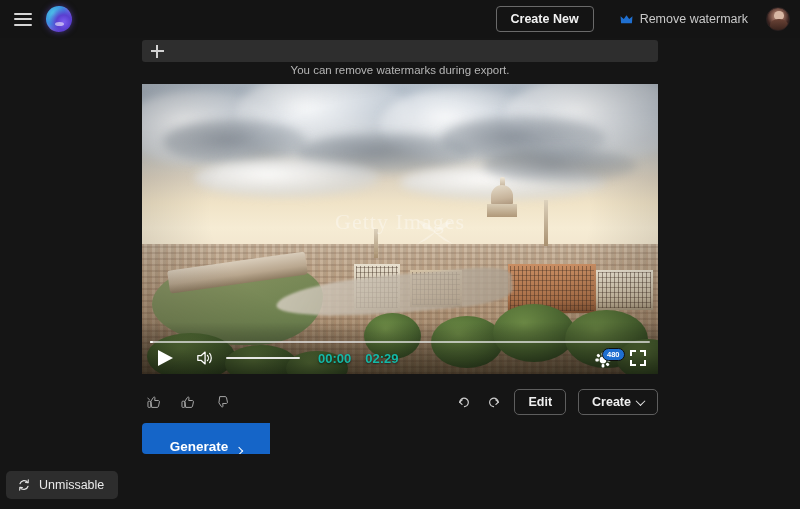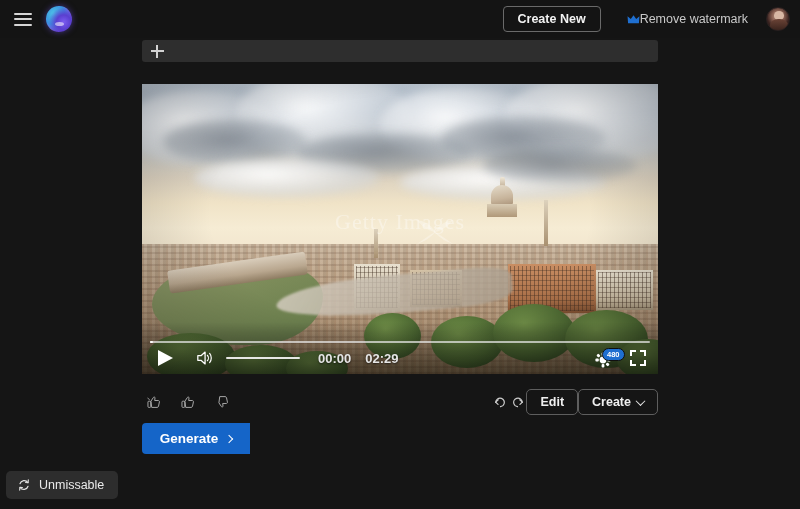--- a/index.html
+++ b/index.html
@@ -54,21 +54,21 @@
   }
   .create-new {
     height: 26px; padding: 0 14px;
     border: 1px solid #6a6a6a; border-radius: 4px;
     background: transparent; color: #f2f2f2;
     font-size: 12.5px; font-weight: bold;
     display: flex; align-items: center; cursor: pointer;
     font-family: "Liberation Sans", sans-serif;
   }
   .remove-wm {
-    display: flex; align-items: center; 
+    display: flex; align-items: center; gap: 7px;
     margin-left: 26px; cursor: pointer;
   }
   .crown { width: 13px; height: 11px; display:block; }
   .remove-wm-label { color: #c9c9c9; font-size: 12.5px; }
   .avatar {
     width: 24px; height: 24px; border-radius: 50%;
     margin-left: 18px; overflow: hidden;
     background: radial-gradient(circle at 50% 38%, #c4a293 0%, #8a6052 34%, #3a2320 62%, #1a1110 100%);
     position: relative; cursor: pointer;
     border: 1px solid #2a2020;
@@ -243,21 +243,21 @@
     position: absolute; left: 0; right: 0; bottom: 2px; height: 28px;
     display: flex; align-items: center; padding: 0 8px;
   }
   .ic { cursor: pointer; display:flex; align-items:center; justify-content:center; }
   .play-btn { width: 22px; height: 20px; margin-left: 4px; }
   .vol-btn { width: 20px; height: 18px; margin-left: 20px; }
   .vol-slider {
     width: 74px; height: 2.5px; background: rgba(245,245,245,.92);
     border-radius: 2px; margin-left: 10px; cursor: pointer;
   }
-  .times { margin-left: 18px; display: flex; gap: 14px; color: #e5e5e5; font-size: 13px; font-weight: bold; text-shadow: 0 1px 2px rgba(0,0,0,.6);}
+  .times { margin-left: 18px; display: flex; gap: 14px; color: #14b8a6; font-size: 13px; font-weight: bold; text-shadow: 0 1px 2px rgba(0,0,0,.6);}
   .ctrl-right { margin-left: auto; display: flex; align-items: center; gap: 14px; padding-right: 4px; }
   .quality-wrap { position: relative; width: 22px; height: 20px; }
   .quality-badge {
     position: absolute; left: 8px; top: 0px;
     background: #1f6fd0; color: #fff; font-size: 7.5px; font-weight: bold;
     border-radius: 7px; padding: 1.5px 4px; line-height: 1;
     border: 1px solid #0f0f0f;
   }
   .fs-btn { width: 16px; height: 16px; position: relative; cursor:pointer; }
   .fs-btn i { position: absolute; width: 6px; height: 6px; }
@@ -266,21 +266,21 @@
   .fs-btn i:nth-child(3){ left:0; bottom:0; border-left:2px solid #fff; border-bottom:2px solid #fff;}
   .fs-btn i:nth-child(4){ right:0; bottom:0; border-right:2px solid #fff; border-bottom:2px solid #fff;}
 
   
   .actionrow {
     position: absolute; top: 388px; left: 142px; width: 516px; height: 28px;
     display: flex; align-items: center;
   }
   .feedback { display: flex; align-items: center; gap: 16px; margin-left: 4px; }
   .fb-ic { width: 18px; height: 18px; cursor: pointer; }
-  .action-right { margin-left: auto; display: flex; align-items: center; }
+  .action-right { margin-left: auto; display: flex; align-items: center; gap: 12px; }
   .histo-ic { width: 17px; height: 17px; cursor: pointer; }
   .btn-out {
     height: 26px; padding: 0 13px;
     border: 1px solid #5e5e5e; border-radius: 5px;
     background: transparent; color: #f0f0f0; font-size: 12.5px; font-weight: bold;
     display: flex; align-items: center; gap: 6px; cursor: pointer;
     font-family: "Liberation Sans", sans-serif;
   }
   .chev-d {
     width: 7px; height: 7px; border-right: 1.6px solid #e6e6e6; border-bottom: 1.6px solid #e6e6e6;
@@ -293,23 +293,23 @@
     width: 516px; height: 31px;
     display: flex; border-radius: 4px; overflow: hidden;
   }
   .cmd-input {
     flex: 1; background: #2b2b2b; border: none; outline: none;
     color: #e6e6e6; font-size: 11.5px; padding: 0 12px;
     font-family: "Liberation Sans", sans-serif;
   }
   .cmd-input::placeholder { color: #8d8d8d; }
   .generate-btn {
-    width: 108px; background: #1565c8; border: none; cursor: pointer;
+    width: 128px; background: #1565c8; border: none; cursor: pointer;
     color: #fff; font-size: 13.5px; font-weight: bold;
-    display: flex; align-items: center; justify-content: center; gap: 8px;
+    display: flex; align-items: flex-end; justify-content: center; gap: 8px;
     font-family: "Liberation Sans", sans-serif;
   }
   .chev-r {
     width: 6px; height: 6px; border-right: 1.8px solid #fff; border-top: 1.8px solid #fff;
     transform: rotate(45deg);
   }
 
   
   .regen {
     position: absolute; left: 6px; bottom: 10px;
@@ -347,20 +347,21 @@
       <div class="avatar"></div>
     </div>
   </div>
 
   <div class="tabbar">
     <div class="tab-add">
       <div class="plus"></div>
     </div>
   </div>
 
+  <div class="notice">You can remove watermarks during export.</div>
 
   <div class="video-wrap">
     <div class="video-scene">
       <div class="sky"></div>
 
       <div class="cloud" style="left:-4%;  top:2%;   width:30%; height:26%;"></div>
       <div class="cloud" style="left:18%;  top:-4%;  width:34%; height:30%;"></div>
       <div class="cloud" style="left:46%;  top:1%;   width:32%; height:26%;"></div>
       <div class="cloud" style="left:70%;  top:-3%;  width:36%; height:30%;"></div>
       <div class="cloud-dark" style="left:4%;  top:12%; width:28%; height:16%;"></div>

